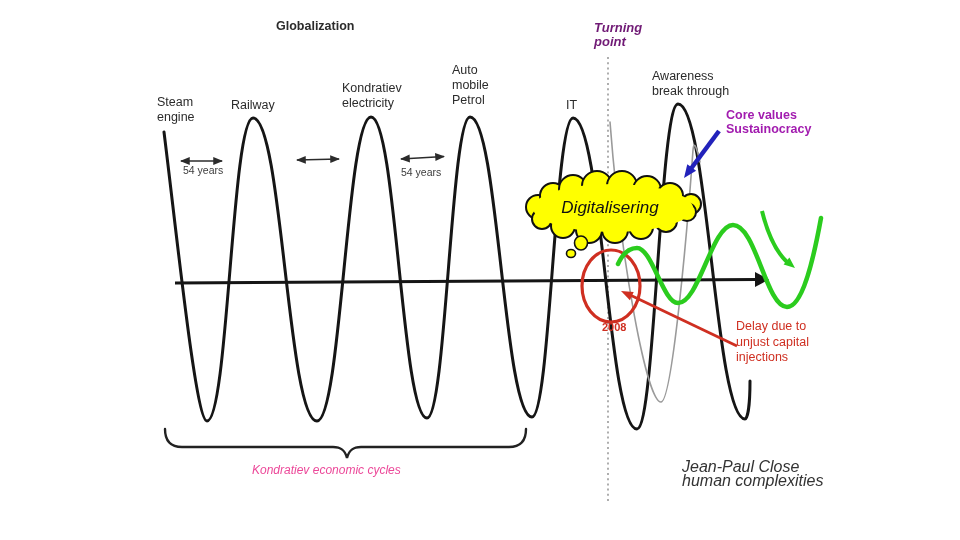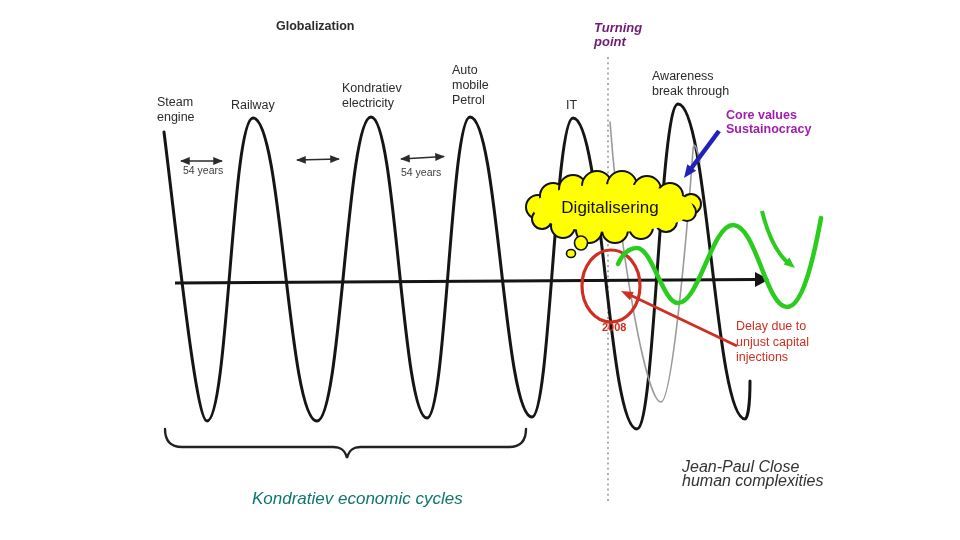--- a/index.html
+++ b/index.html
@@ -13,22 +13,22 @@
   .turning{position:absolute;left:594px;top:21px;font-size:13px;font-weight:bold;font-style:italic;
     color:#701a75;line-height:14px;white-space:nowrap;}
   .blue-note{position:absolute;left:726px;top:108px;font-size:12.5px;font-weight:bold;color:#a21caf;
     line-height:14px;white-space:nowrap;}
   .green-note{position:absolute;left:747px;top:157px;font-size:12.5px;font-weight:bold;color:#2bcc1e;
     line-height:16px;white-space:nowrap;}
   .red-note{position:absolute;left:736px;top:311px;font-size:12.5px;font-weight:normal;color:#cf2f21;
     line-height:15.5px;white-space:nowrap;margin-top:8px;}
   .year{position:absolute;left:578px;top:321px;font-size:11px;font-weight:bold;color:#cf2f21;white-space:nowrap;margin-left:24px;}
   .cloud-text{position:absolute;left:537px;top:198px;width:146px;text-align:center;
-    font-size:17px;color:#111;white-space:nowrap;}
-  .kondratiev{position:absolute;left:252px;top:463px;font-size:17px;font-style:italic;color:#0f766e;white-space:nowrap;margin-top:26px;}
+    font-size:17px;color:#111;white-space:nowrap;font-style:italic;}
+  .kondratiev{position:absolute;left:252px;top:463px;font-size:12px;font-style:italic;color:#ec4899;white-space:nowrap;}
   .attribution{position:absolute;left:682px;top:460px;font-size:16px;font-style:italic;color:#333;
     line-height:14px;white-space:nowrap;}
 </style>
 </head>
 <body>
 
 <div id="stage">
 
   <svg id="art" width="960" height="540" viewBox="0 0 960 540">
     <defs>

